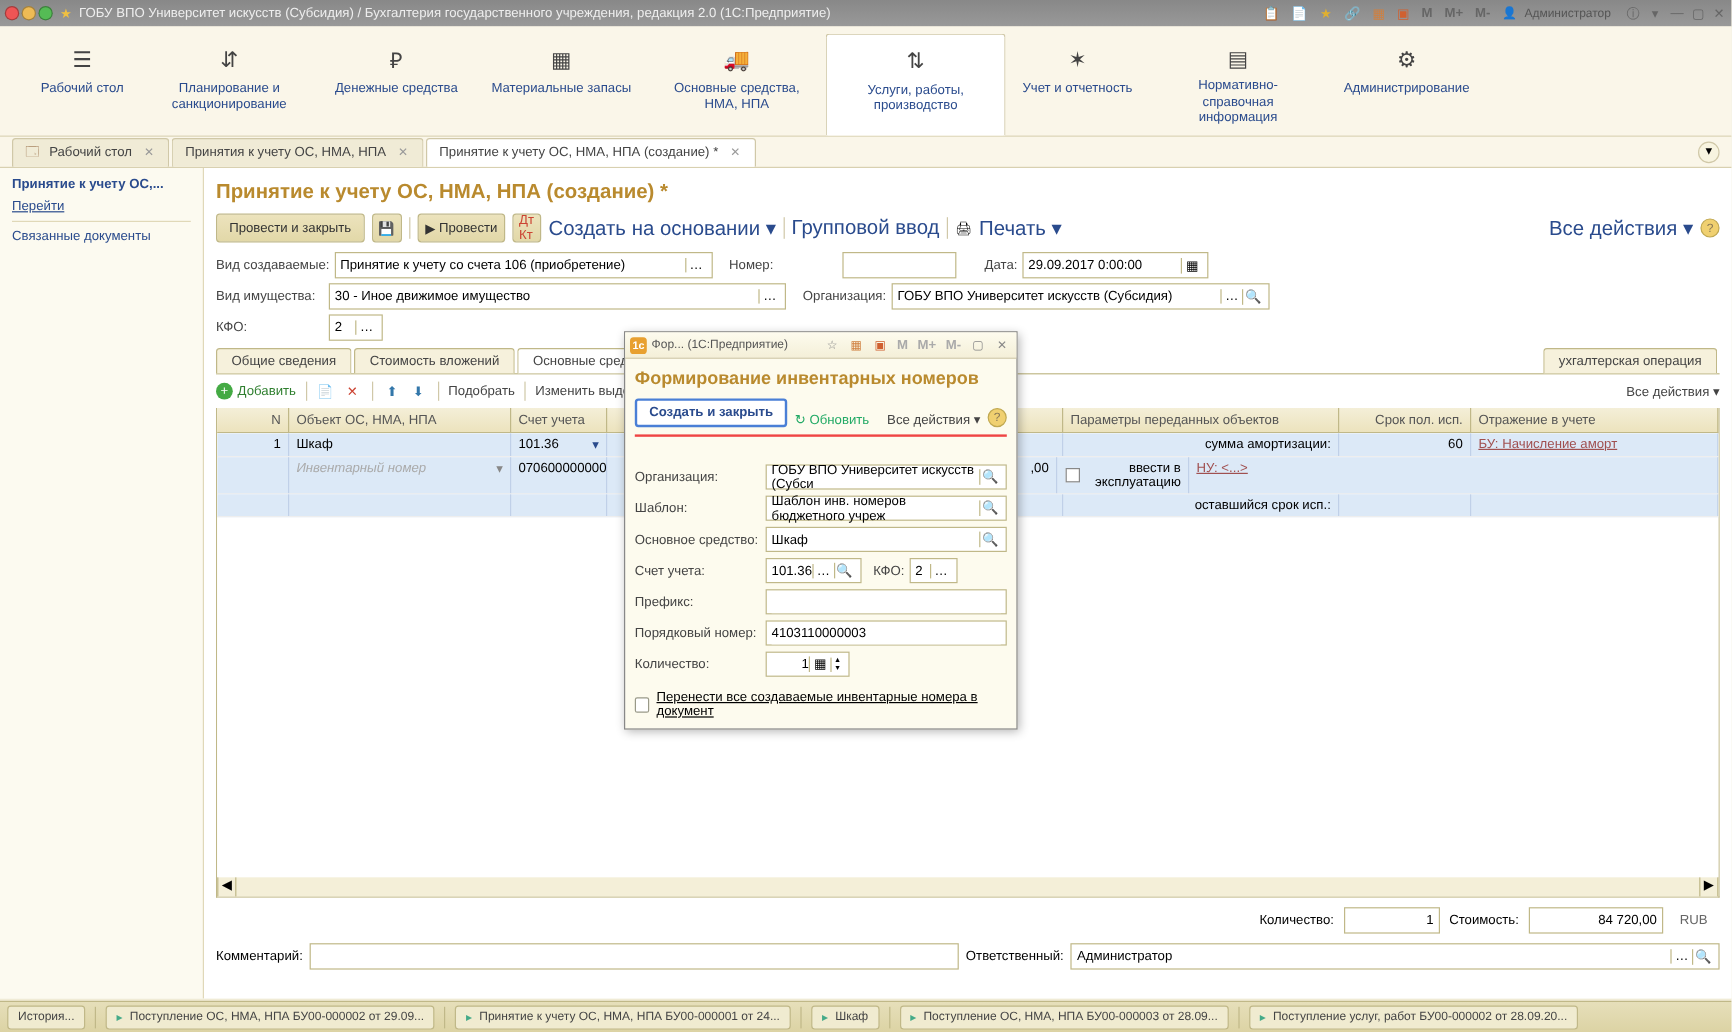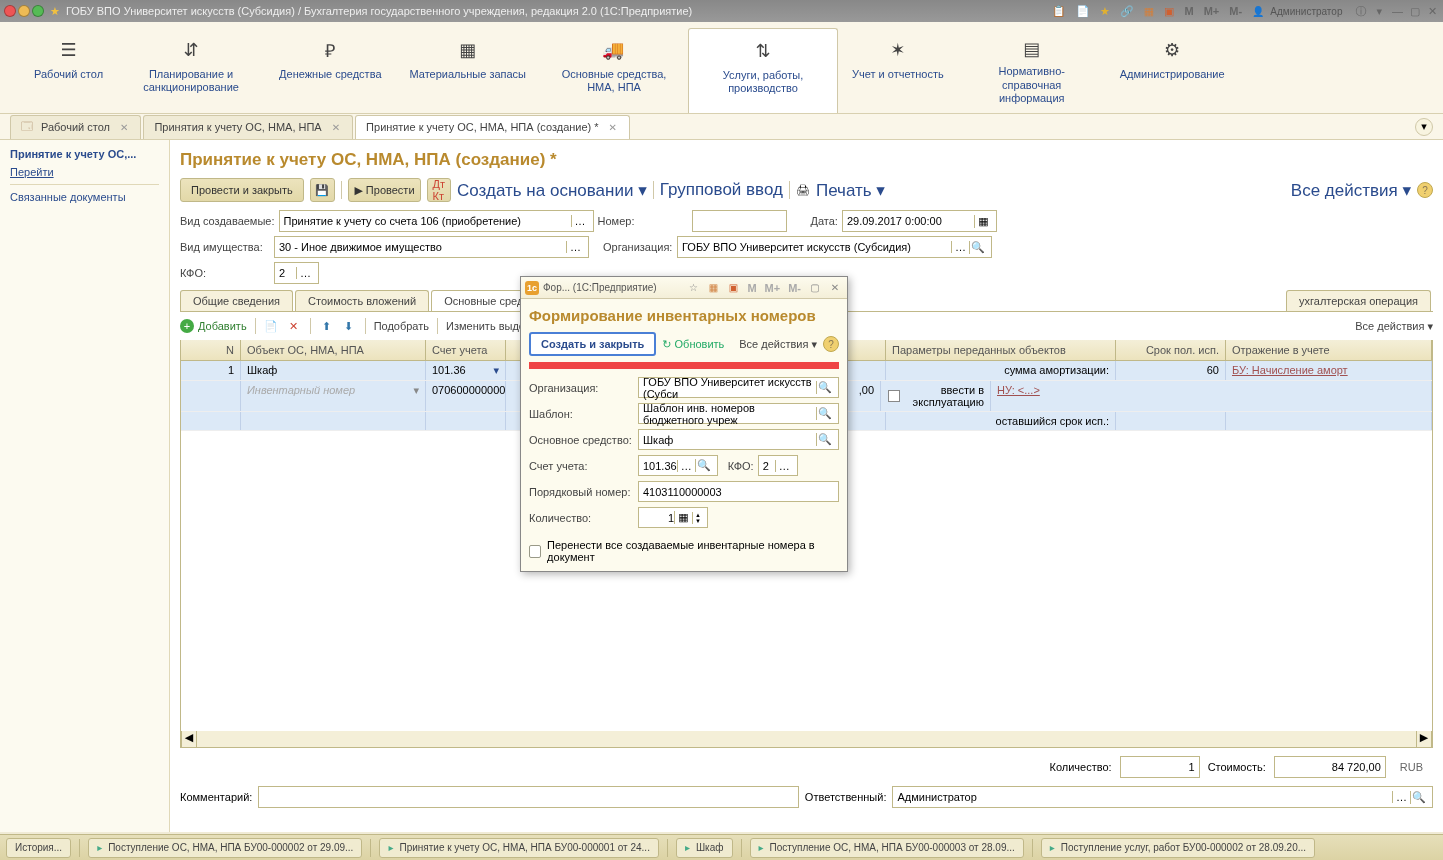--- a/index.html
+++ b/index.html
@@ -269,28 +269,28 @@
   padding: 0 4px;
   gap: 4px;
   border-bottom: 1px solid #d0c8a8;
 }
 .modal .mtitle .mlogo { width:14px;height:14px;background:#e8a030;border-radius:3px;display:flex;align-items:center;justify-content:center;color:#fff;font-size:9px;font-weight:bold; }
 .modal .mtitle .mtxt { flex:1; color:#555; font-size:10px; white-space:nowrap;overflow:hidden; }
 .modal .mtitle .mico { width:16px;text-align:center;color:#888;cursor:pointer;font-size:10px; }
 .modal .mtitle .mm { font-weight:bold;color:#aaa;padding:0 2px; }
 .modal .mbody { padding: 8px; }
 .modal h2 { color:#b98a2e;font-size:15px;font-weight:bold;margin-bottom:8px; }
-.modal .mtoolbar { display:flex;gap:6px;align-items:center;margin-bottom:8px;border-bottom:7px solid #ef4444;padding-bottom:6px; }
+.modal .mtoolbar { display:flex;gap:6px;align-items:flex-end;margin-bottom:23px;border-bottom:2px solid #ef4444;padding-bottom:6px; }
 .modal .btn.primary { border:2px solid #4a7fd6; color:#2a4b8d; font-weight:bold; background:#fff; }
 .modal .refresh { color:#2a6; display:flex;align-items:center;gap:3px;cursor:pointer; }
 .modal .actions { color:#444;cursor:pointer; }
 .modal .mform .mrow { display:flex;align-items:center;margin:5px 0;gap:4px; }
 .modal .mform .mrow label { width: 105px; color:#444; }
 .modal .mform .field { flex:1; height:21px; }
-.modal .checkbox { display:flex;align-items:center;gap:6px;padding-top:6px; }
+.modal .checkbox { display:flex;align-items:center;gap:6px;padding-top:6px;text-decoration:underline; }
 .modal .checkbox .box { width:13px;height:13px;border:1px solid #998;background:#fff;border-radius:2px; }
 </style>
 </head>
 <body>
 
 <div class="titlebar">
   <div class="traffic">
     <div class="dot r"></div>
     <div class="dot y"></div>
     <div class="dot g"></div>
@@ -412,33 +412,33 @@
       </div>
     </div>
 
     <div class="form-rows">
       <div class="form-row">
         <label>Вид создаваемые:</label>
         <div class="field" style="width:315px">
           <span style="flex:1">Принятие к учету со счета 106 (приобретение)</span>
             <span class="dots">…</span>
         </div>
-        <label style="">Номер:</label>
+        <label style="margin-left:10px">Номер:</label>
         <div class="field" style="width:95px">
             <input value="" style="">
           </div>
         <label style="margin-left:20px;min-width:auto">Дата:</label>
         <div class="field" style="width:155px">
             <span style="flex:1">29.09.2017 0:00:00</span>
             <span class="cal">▦</span>
           </div>
       </div>
       <div class="form-row">
         <label>Вид имущества:</label>
-        <div class="field" style="width:315px">
+        <div class="field" style="width:381px">
           <span style="flex:1">30 - Иное движимое имущество</span>
             <span class="dots">…</span>
         </div>
         <label style="margin-left:10px;min-width:70px">Организация:</label>
         <div class="field" style="width:315px">
           <span style="flex:1">ГОБУ ВПО Университет искусств (Субсидия)</span>
             <span class="dots">…</span>
             <span class="mag">🔍</span>
         </div>
       </div>
@@ -618,20 +618,26 @@
             <span class="dots">…</span>
             <span class="mag">🔍</span>
           </div>
         <label style="width:auto;margin-left:6px">КФО:</label>
         <div class="field" style="flex:0 0 40px">
             <span style="flex:1">2</span>
             <span class="dots">…</span>
           </div>
       </div>
       <div class="mrow">
+        <label>Префикс:</label>
+        <div class="field">
+            <input value="" style="">
+          </div>
+      </div>
+      <div class="mrow">
         <label>Порядковый номер:</label>
         <div class="field">
             <input value="4103110000003" style="">
           </div>
       </div>
       <div class="mrow">
         <label>Количество:</label>
         <div class="field" style="flex:0 0 70px">
           <span style="flex:1;text-align:right">1</span>
           <span class="cal">▦</span>

